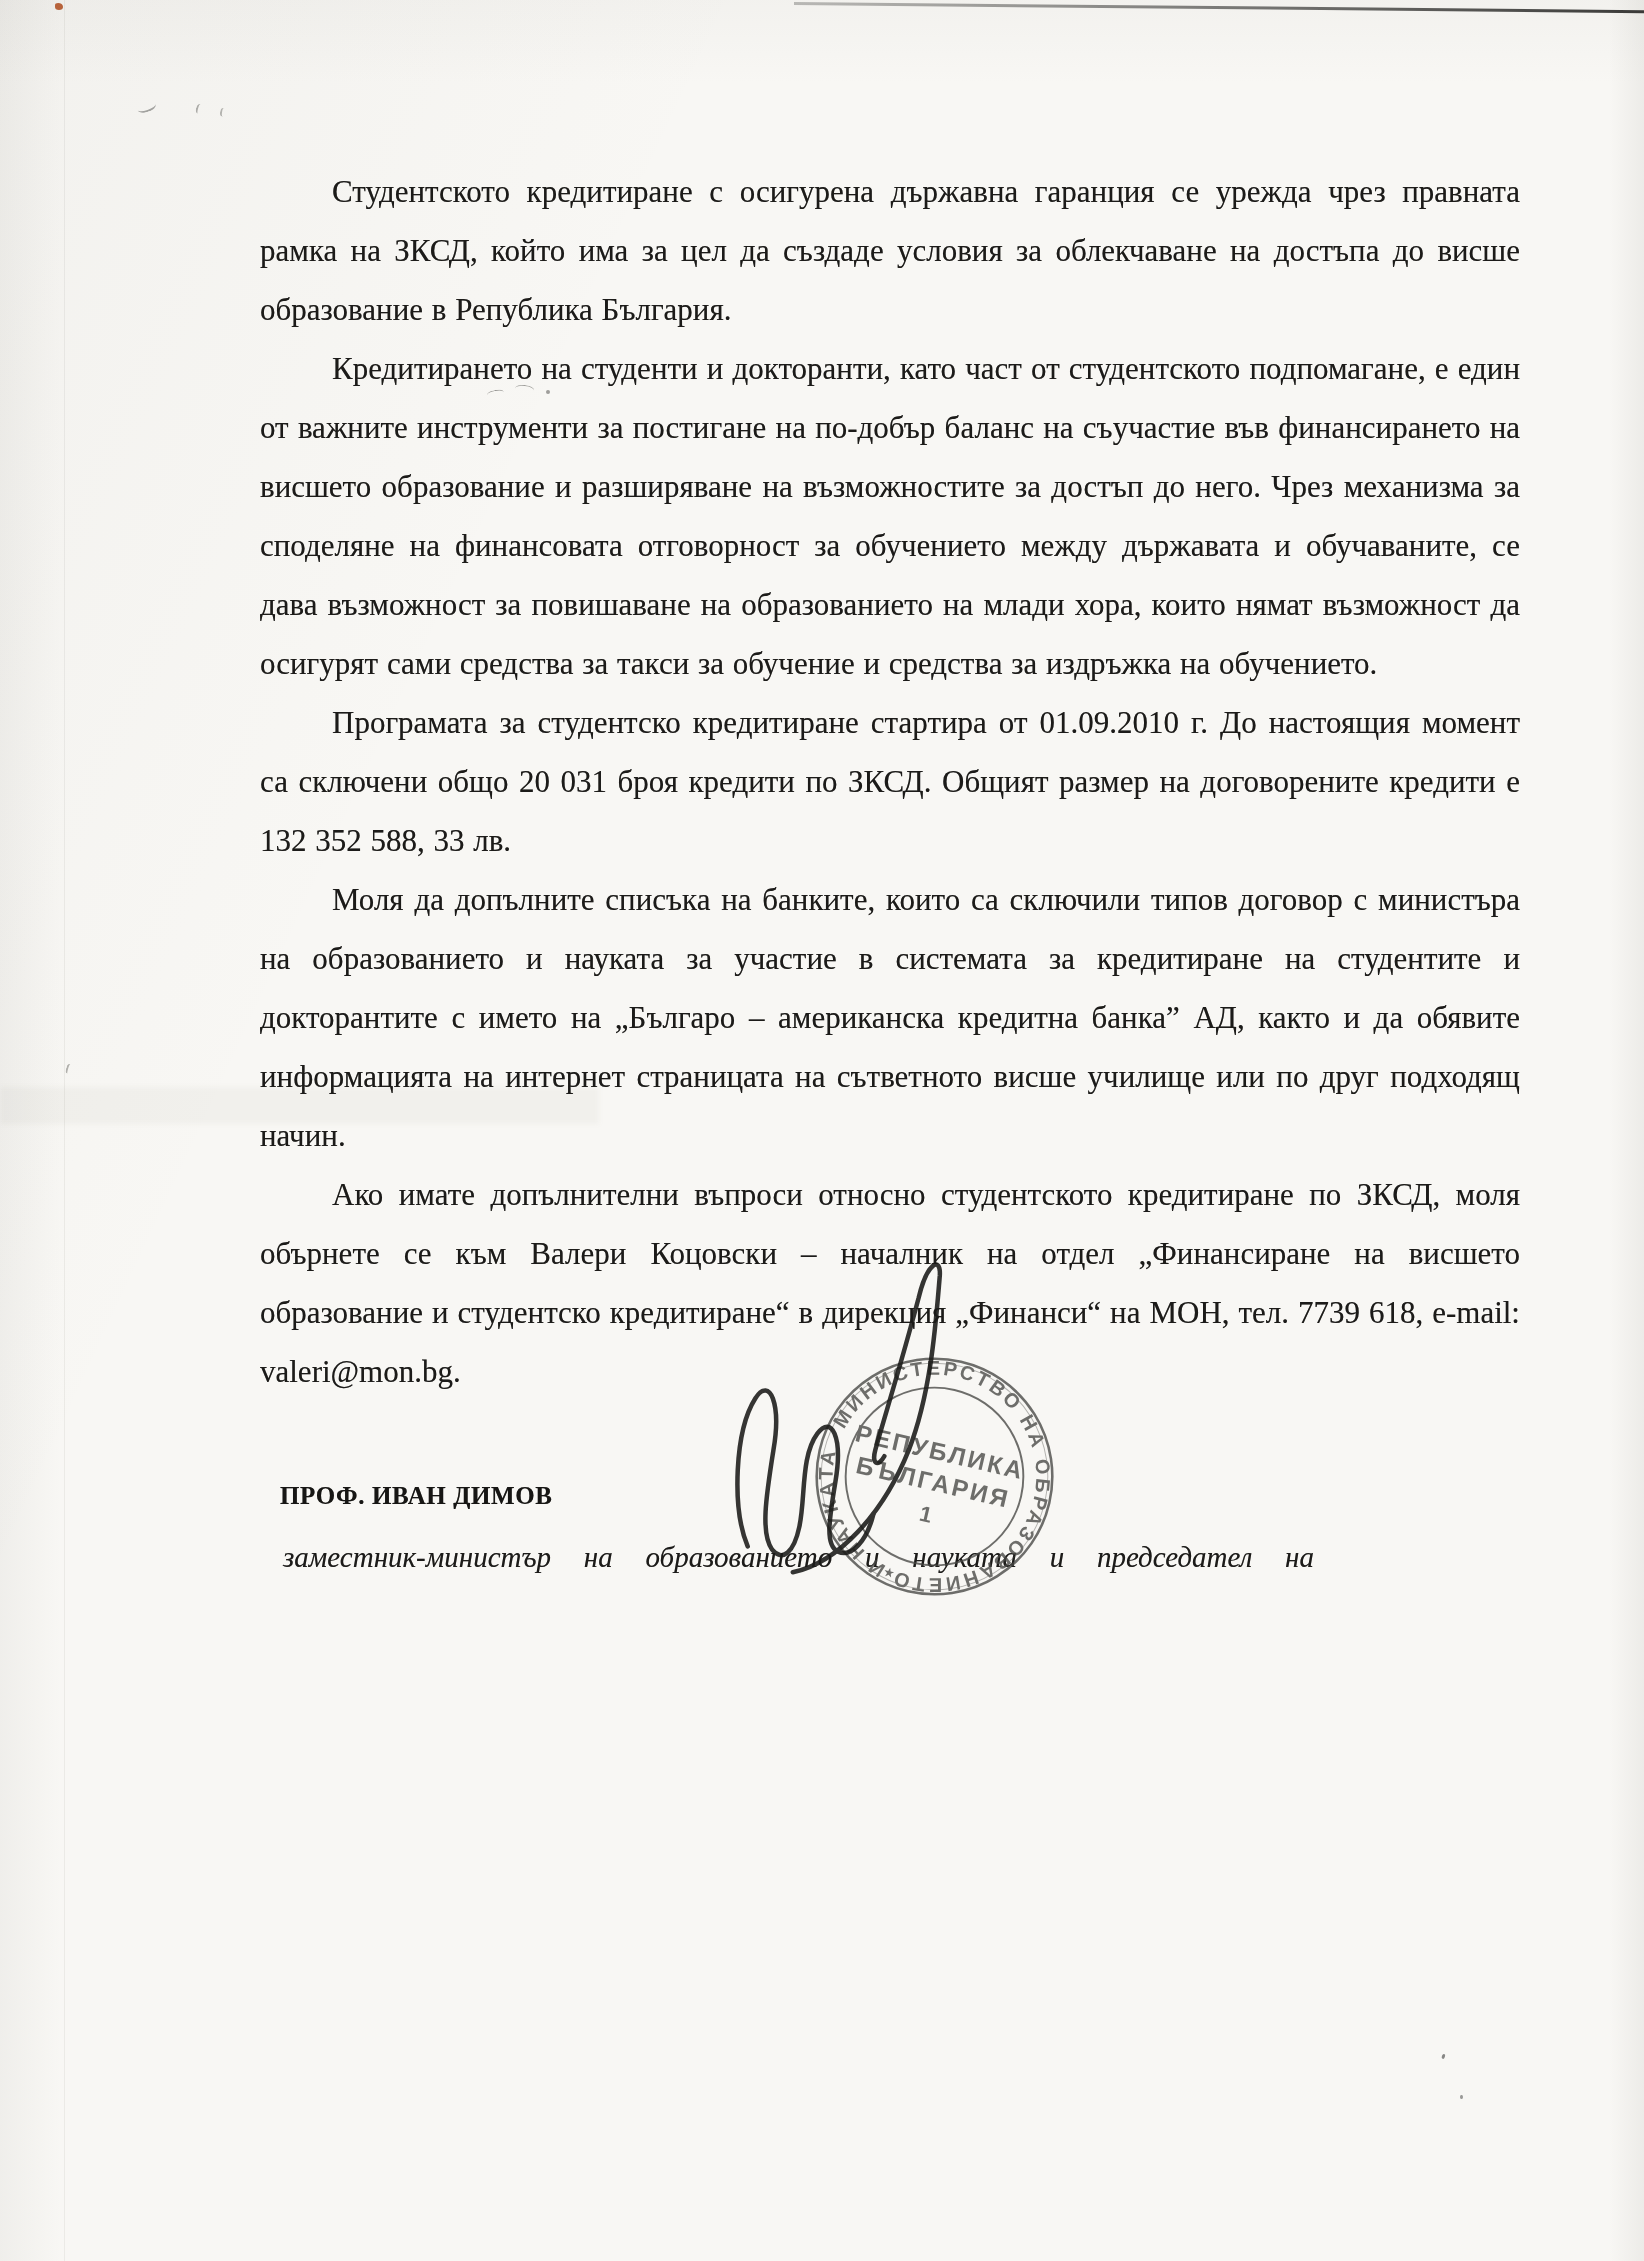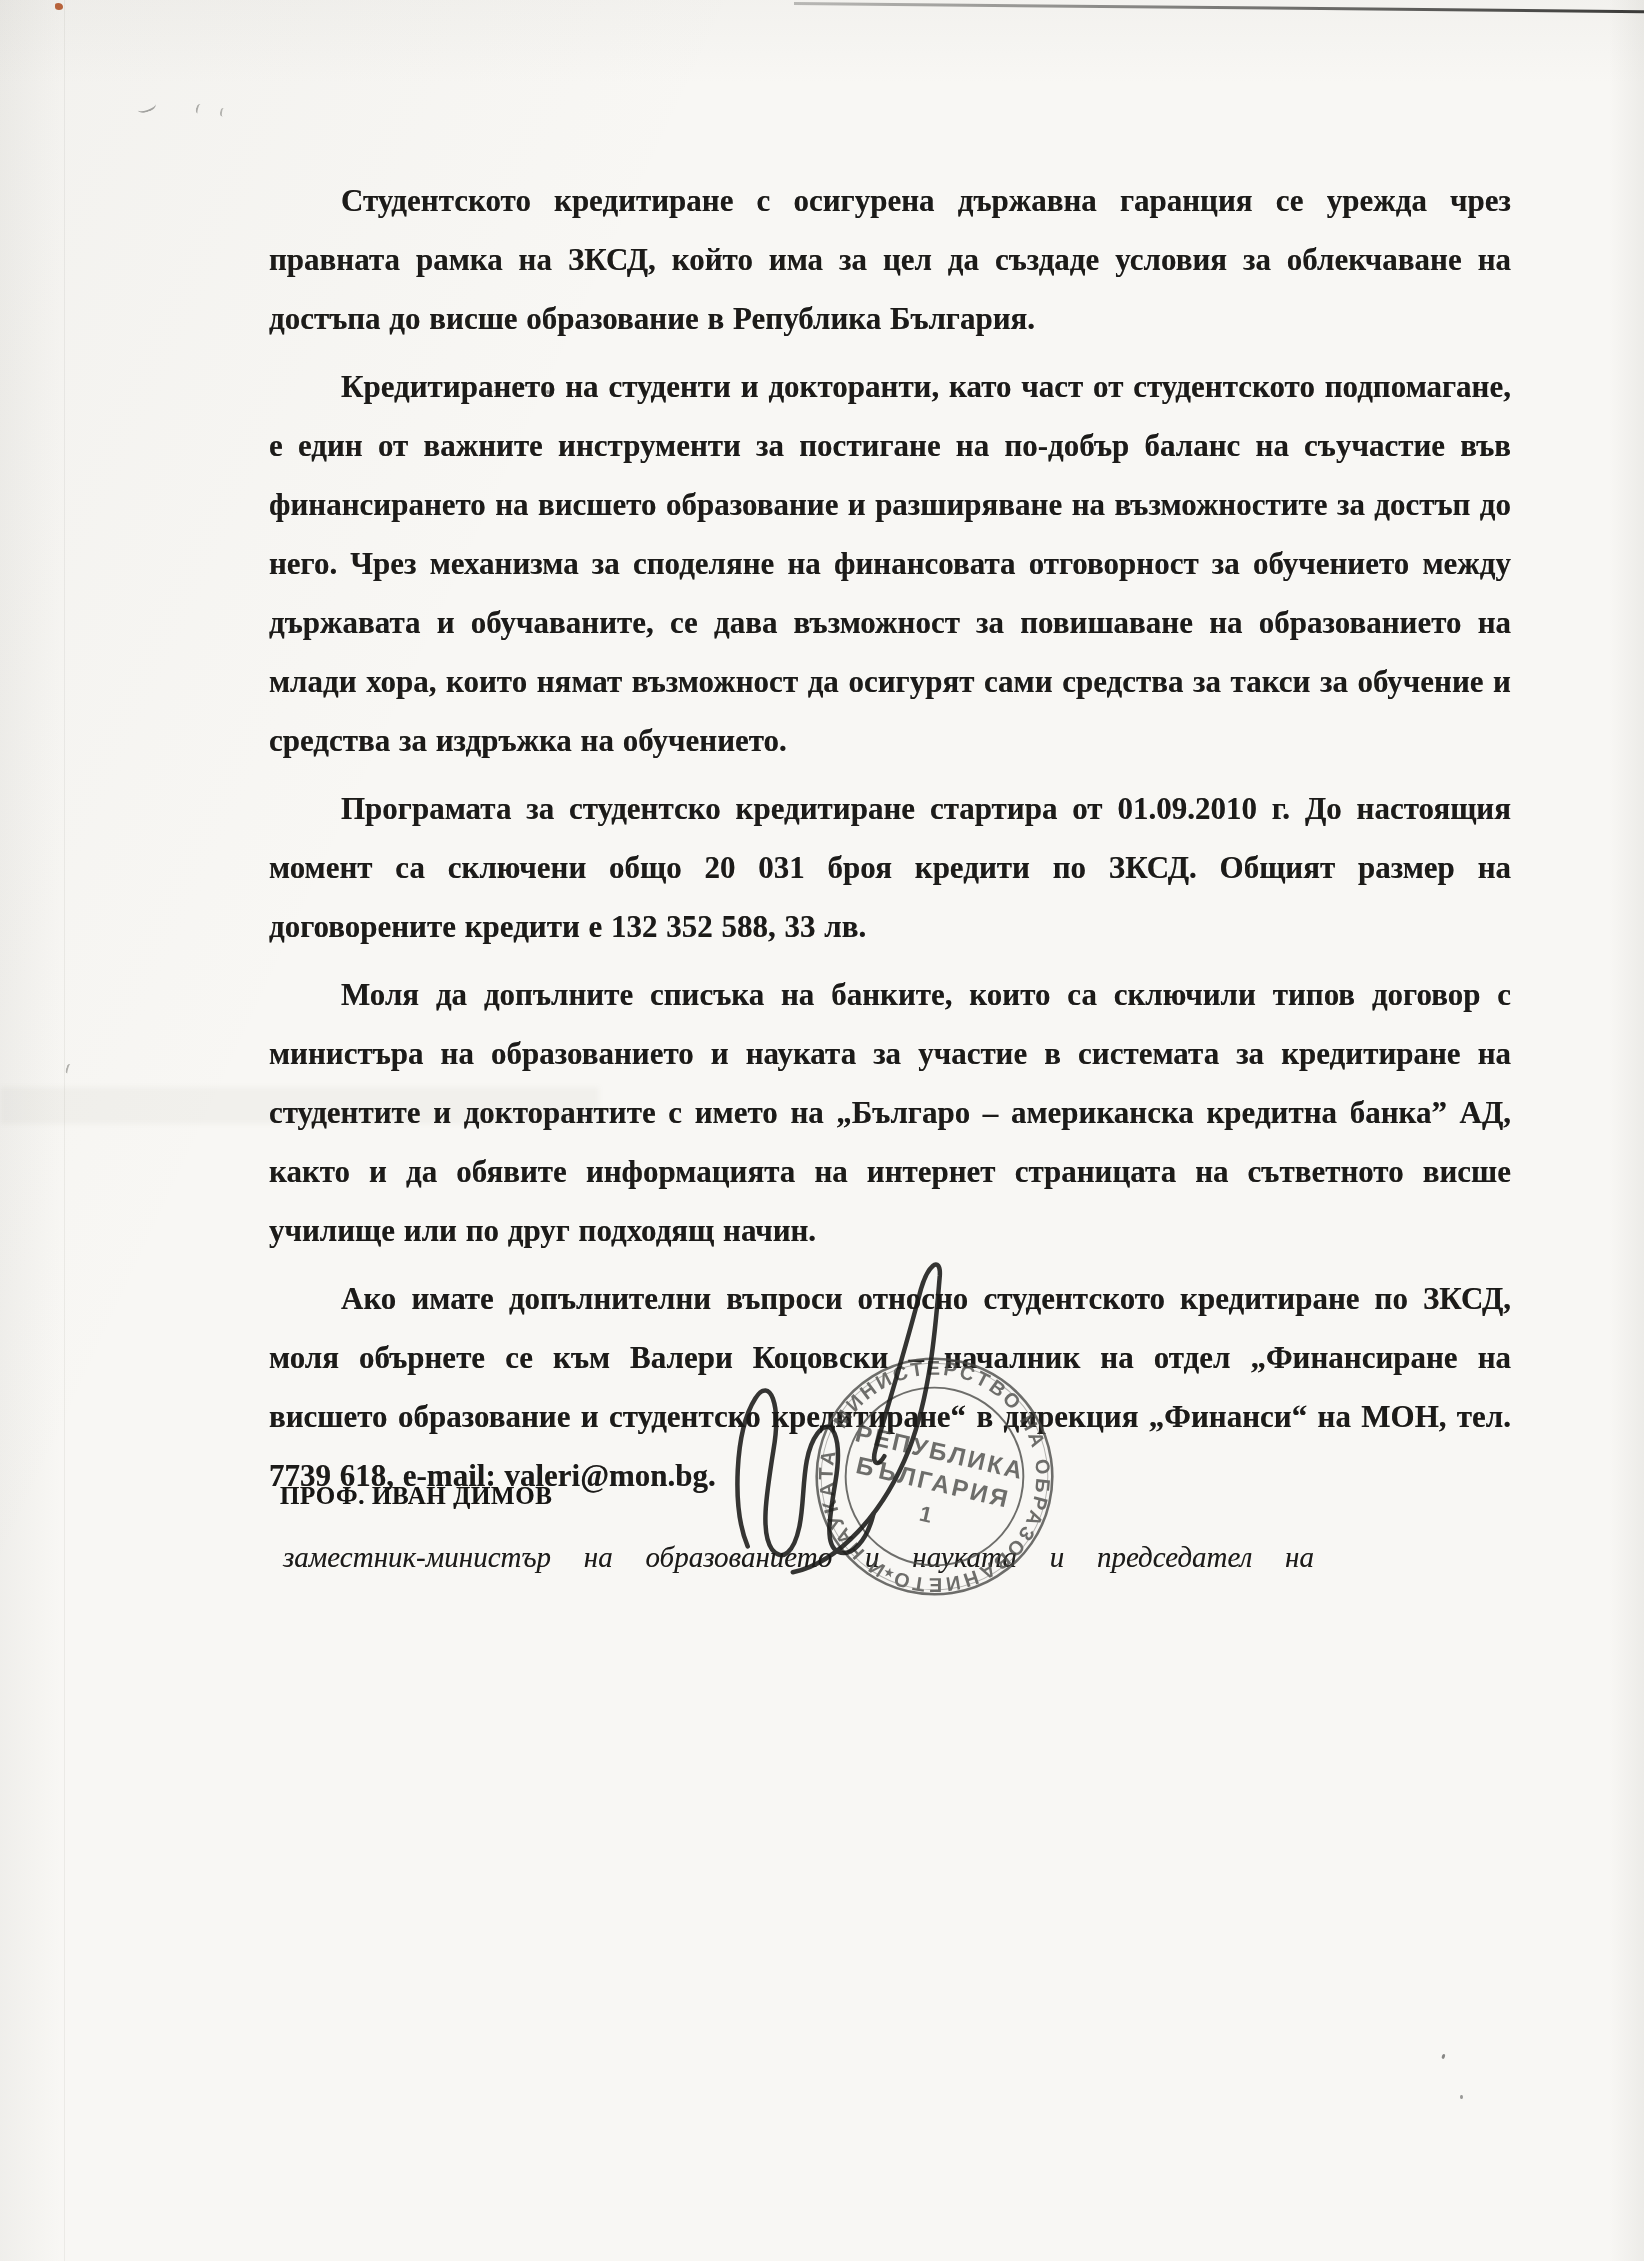--- a/index.html
+++ b/index.html
@@ -76,21 +76,21 @@
     background: rgba(110,108,100,0.05); filter: blur(2.6px);
   }
 
   
   .body-text {
     position: absolute; left: 260px; top: 162px; width: 1260px;
     font-size: 31px; line-height: 59px;
     text-align: justify; word-spacing: 1px;
     text-shadow: 0 0 0.6px rgba(28,27,25,0.5);
   }
-  .body-text p { margin: 9px; text-indent: 72px; font-weight: bold; }
+  .body-text p { margin: 0; text-indent: 72px; }
 
   
   .signatory-name {
     position: absolute; left: 280px; top: 1482px;
     font-size: 25px; font-weight: bold; letter-spacing: 0.6px;
     color: #171614; text-shadow: 0 0 0.6px rgba(20,20,18,0.5);
   }
   .signatory-title-1 {
     position: absolute; left: 283px; top: 1541px; width: 1031px;
     font-size: 29px; font-style: italic;

